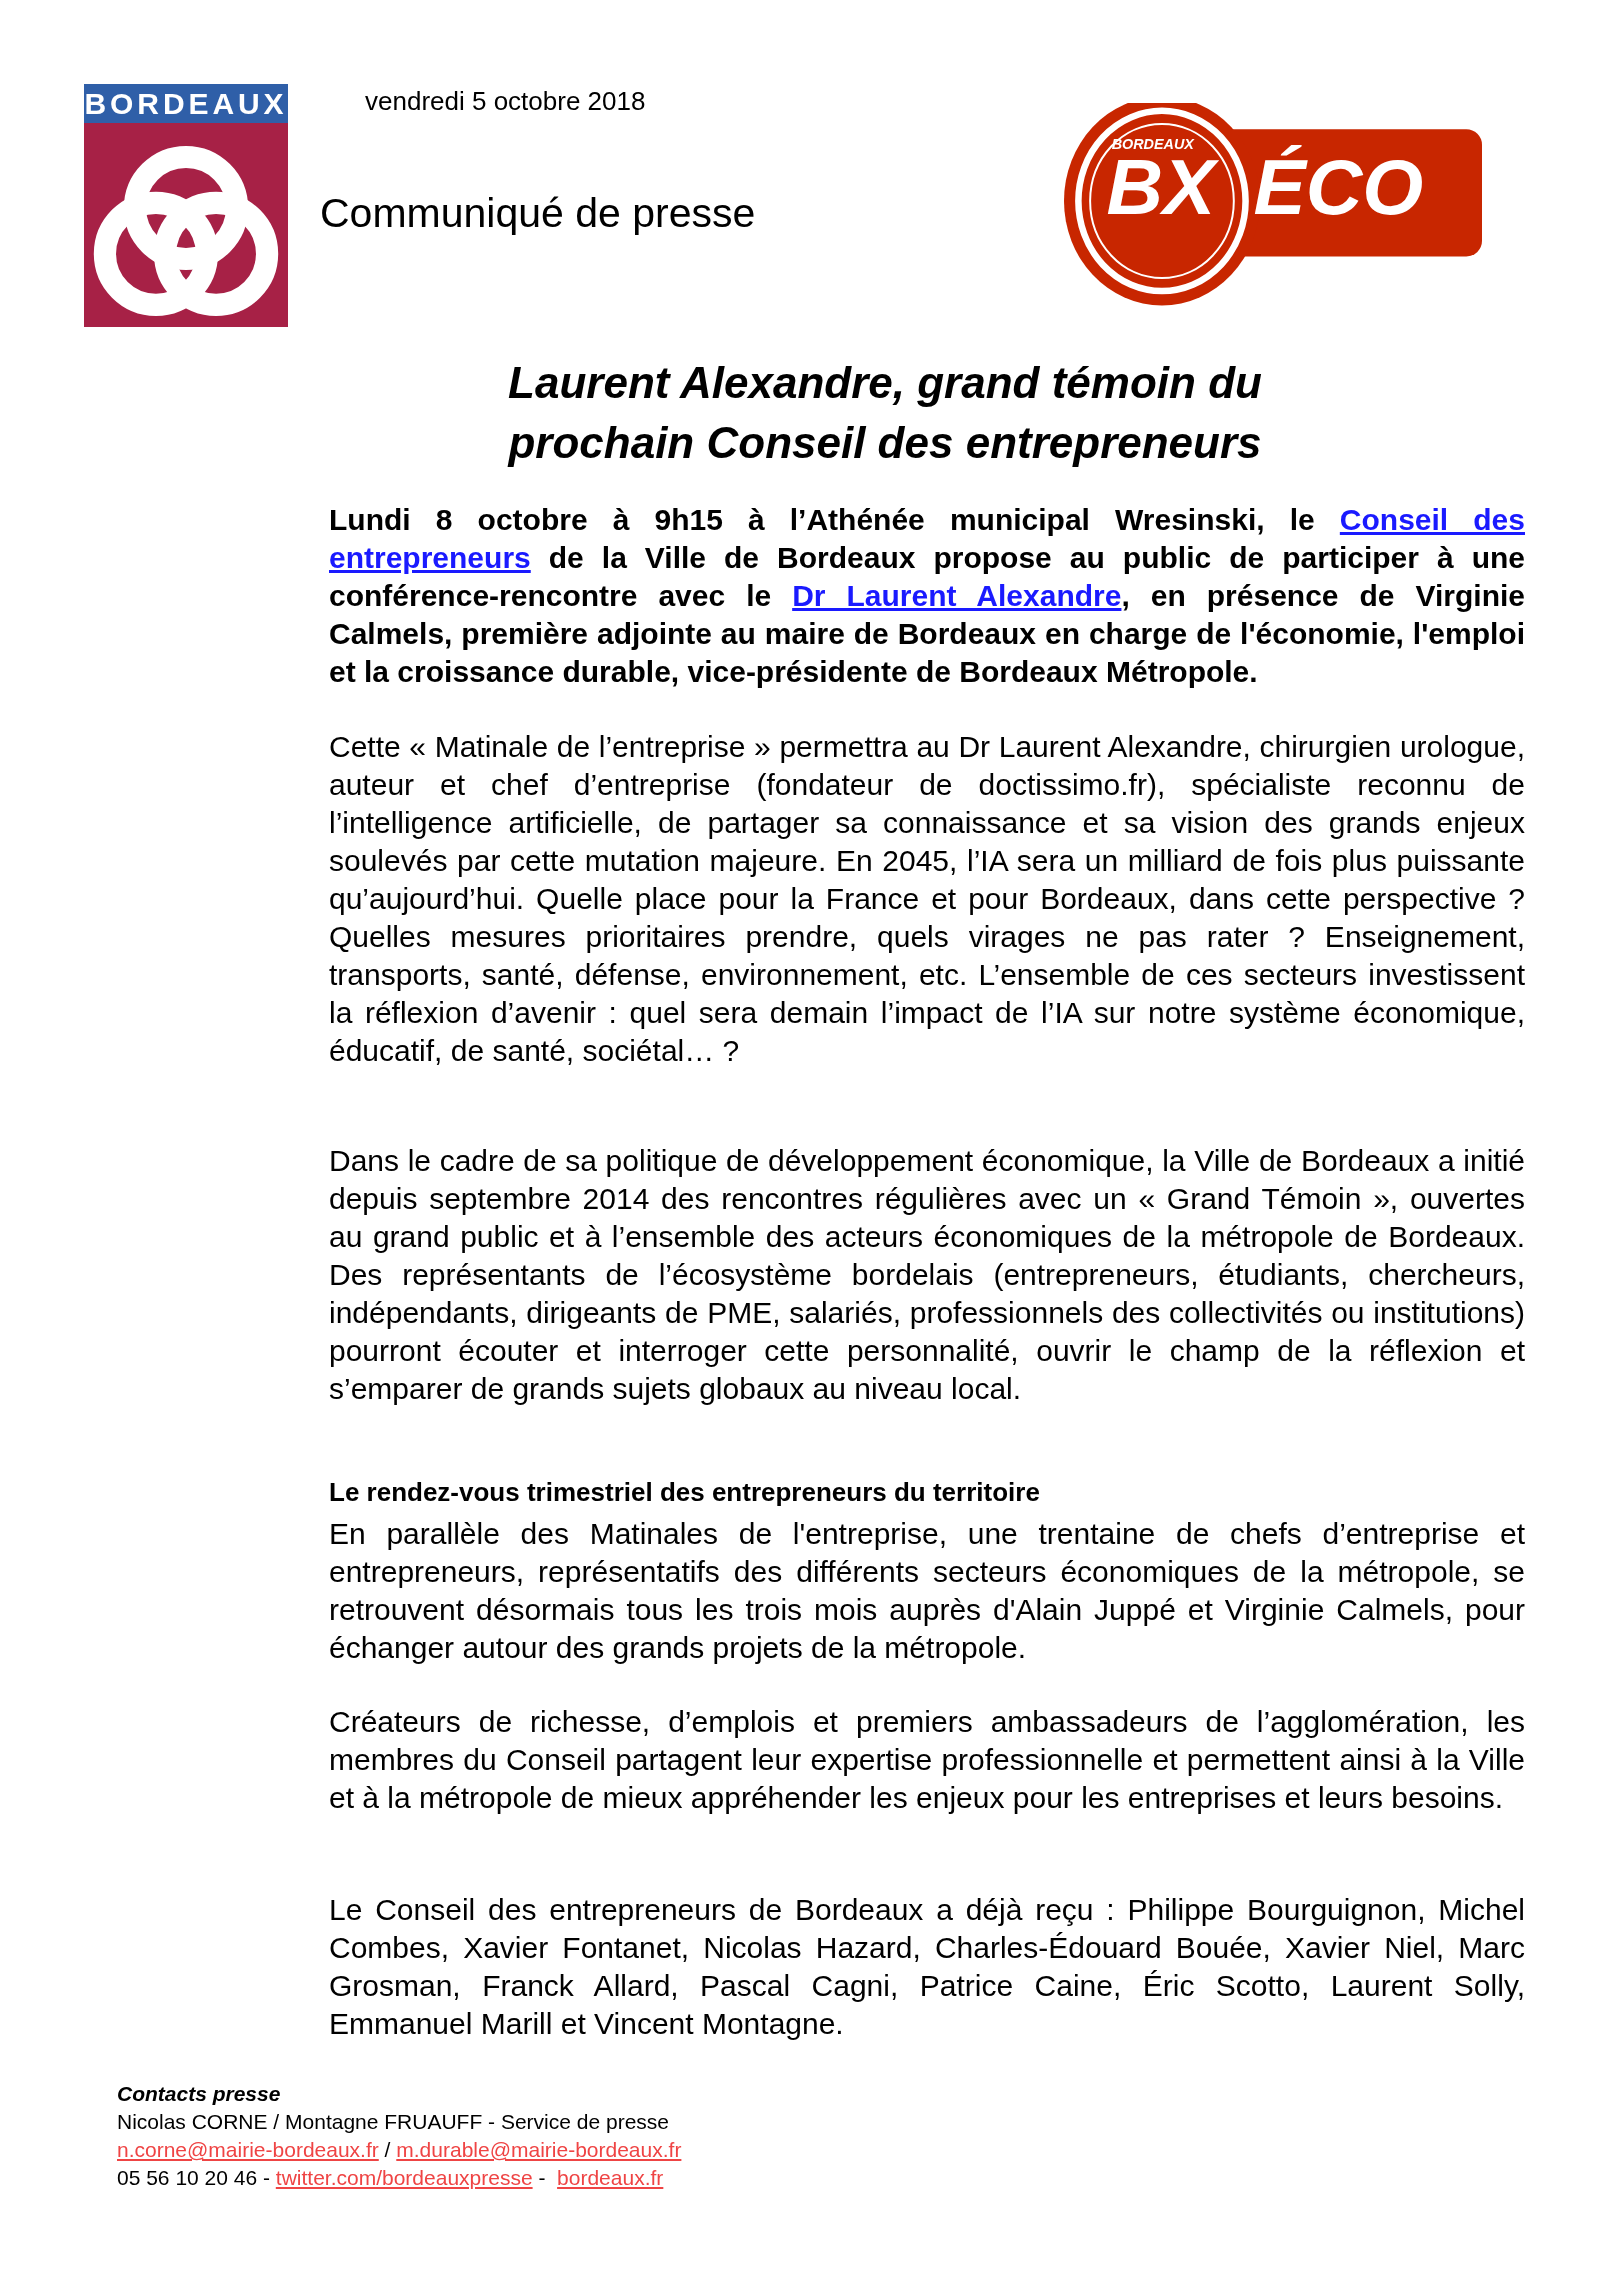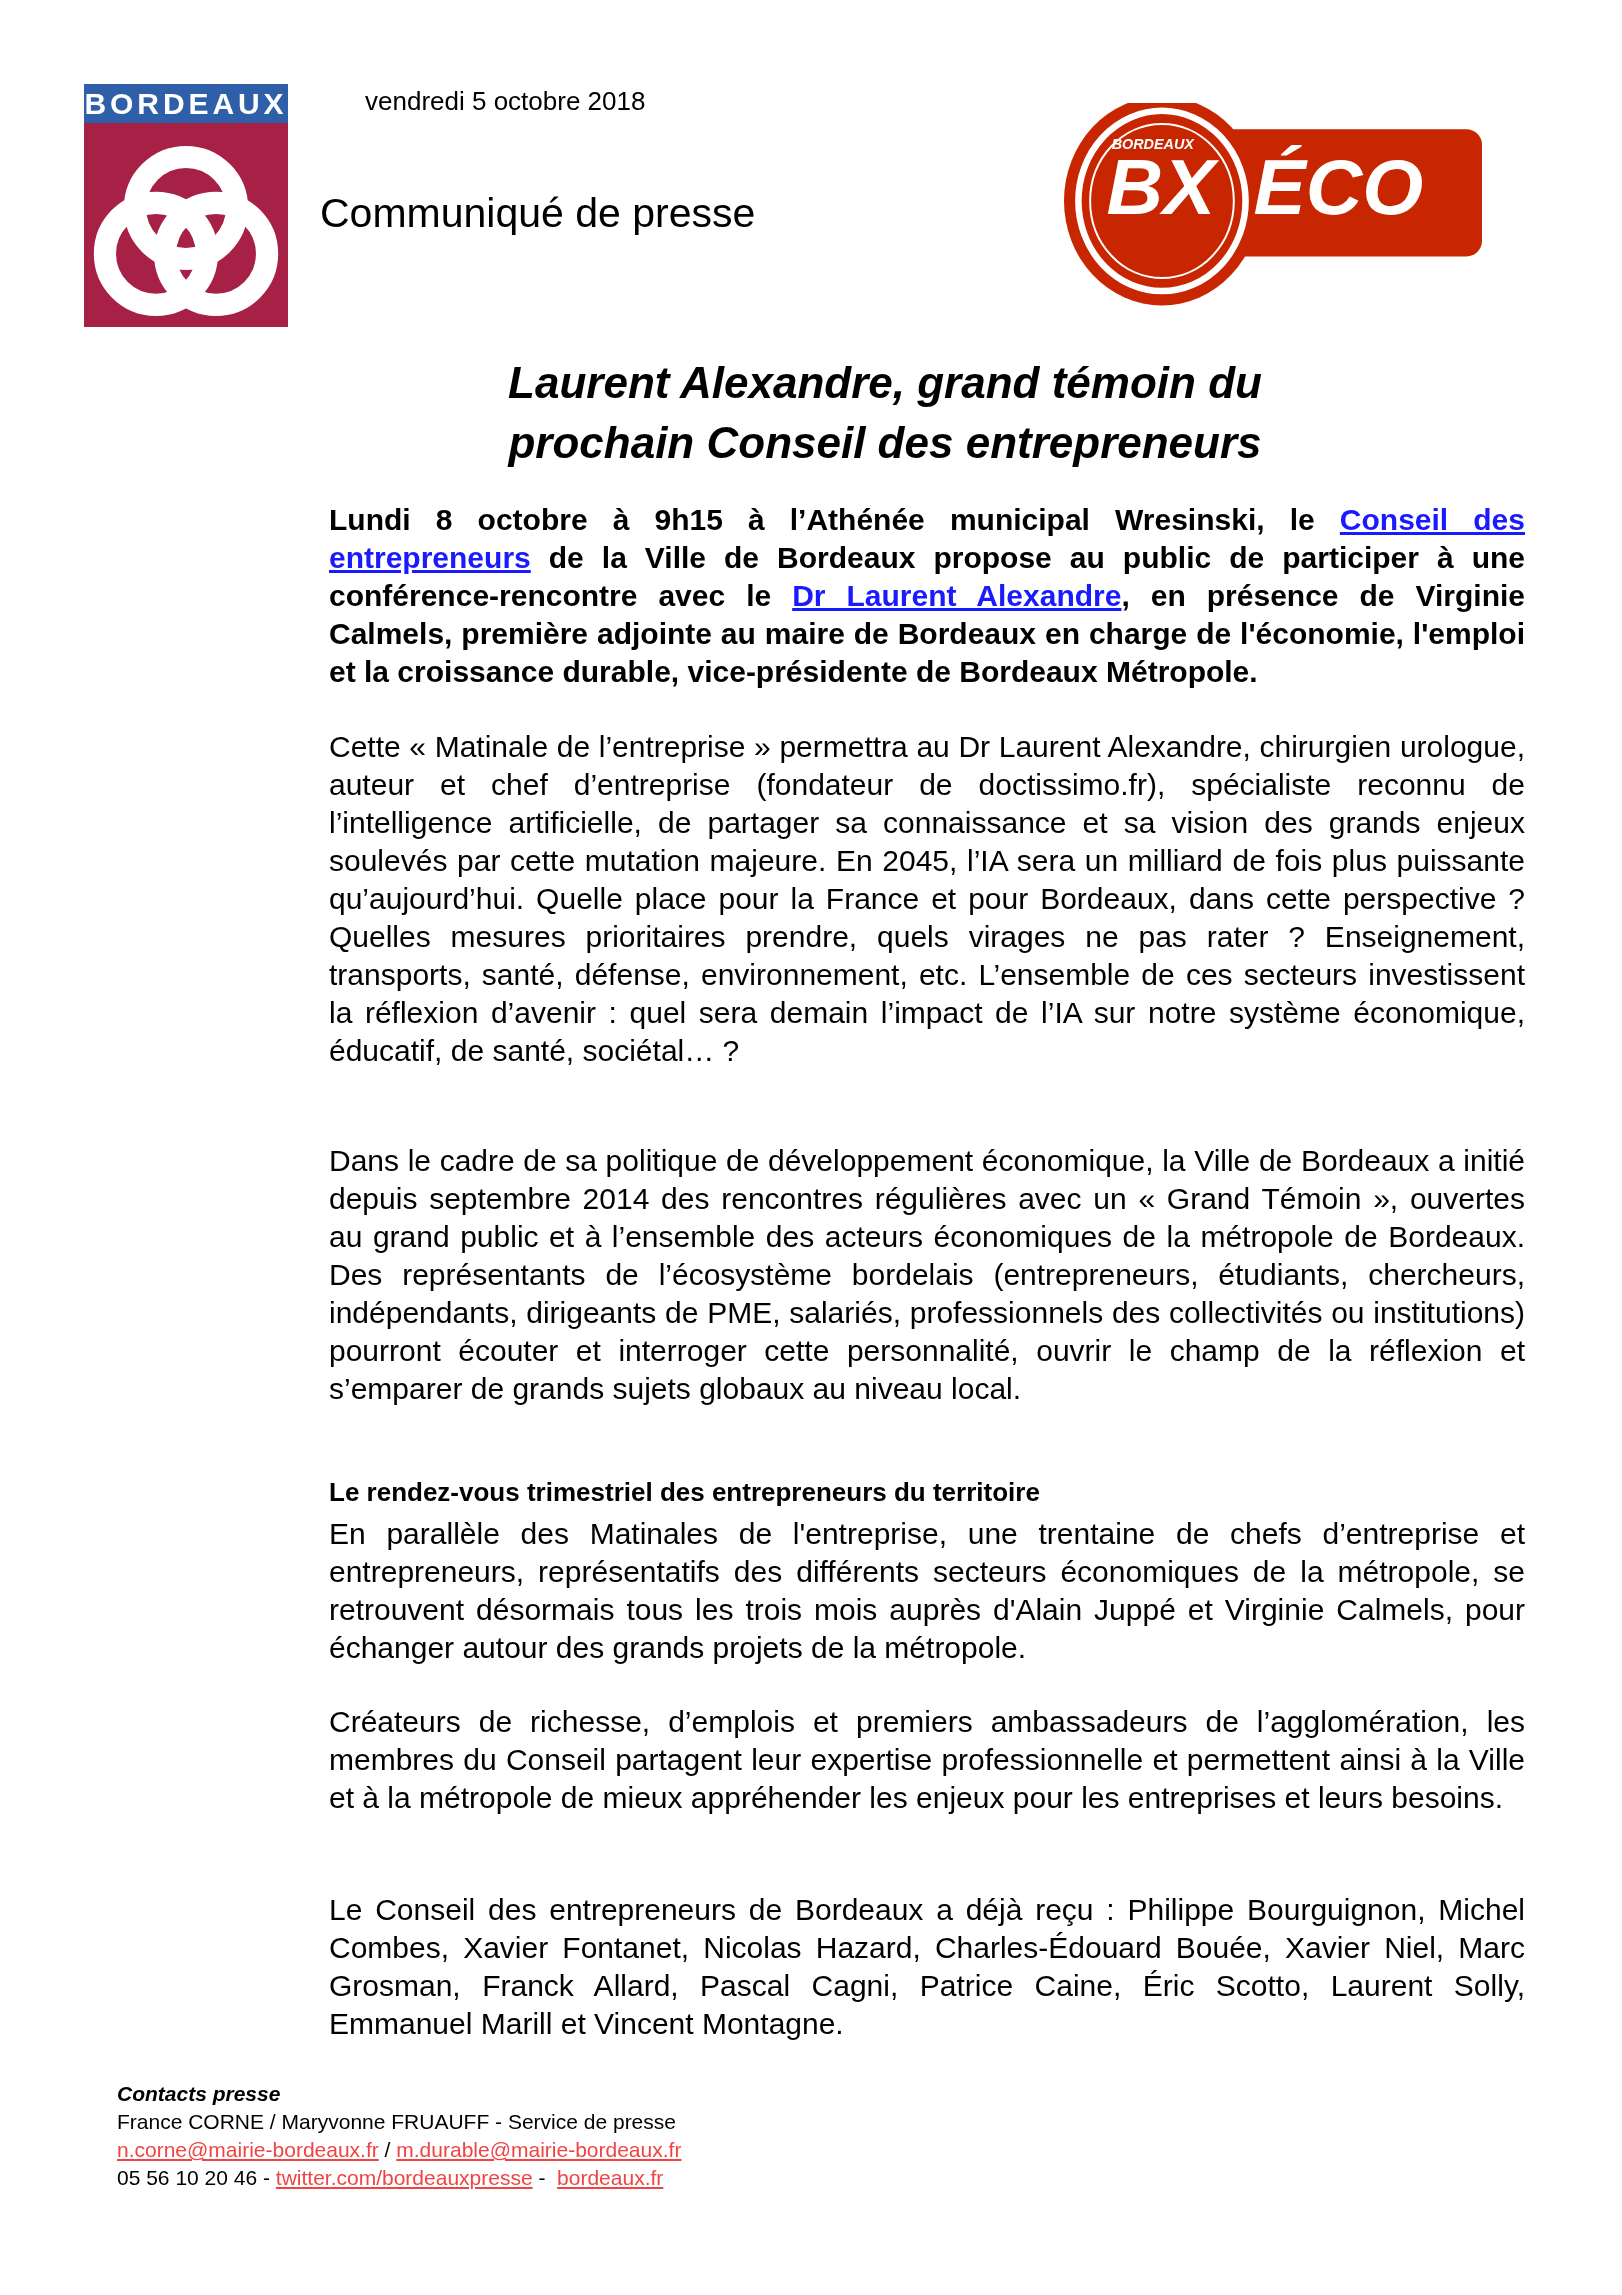--- a/index.html
+++ b/index.html
@@ -91,21 +91,21 @@
   </div>
 <div class="col p4">
     <p>Créateurs de richesse, d’emplois et premiers ambassadeurs de l’agglomération, les membres du Conseil partagent leur expertise professionnelle et permettent ainsi à la Ville et à la métropole de mieux appréhender les enjeux pour les entreprises et leurs besoins.</p>
   </div>
 <div class="col p5">
     <p>Le Conseil des entrepreneurs de Bordeaux a déjà reçu : Philippe Bourguignon, Michel Combes, Xavier Fontanet, Nicolas Hazard, Charles-Édouard Bouée, Xavier Niel, Marc Grosman, Franck Allard, Pascal Cagni, Patrice Caine, Éric Scotto, Laurent Solly, Emmanuel Marill et Vincent Montagne.</p>
   </div>
 
 <div class="contacts">
   <div class="title">Contacts presse</div>
-  <div>France CORNE / Maryvonne FRUAUFF - Service de presse</div>
+  <div>Nicolas CORNE / Montagne FRUAUFF - Service de presse</div>
   <div>
     <a href="#">n.corne@mairie-bordeaux.fr</a><span> / </span><a href="#">m.durable@mairie-bordeaux.fr</a>
   </div>
   <div>
     <span>05 56 10 20 46 - </span><a href="#">twitter.com/bordeauxpresse</a><span style="white-space:pre"> -  </span><a href="#">bordeaux.fr</a>
   </div>
 </div>
 
 
 </body></html>

